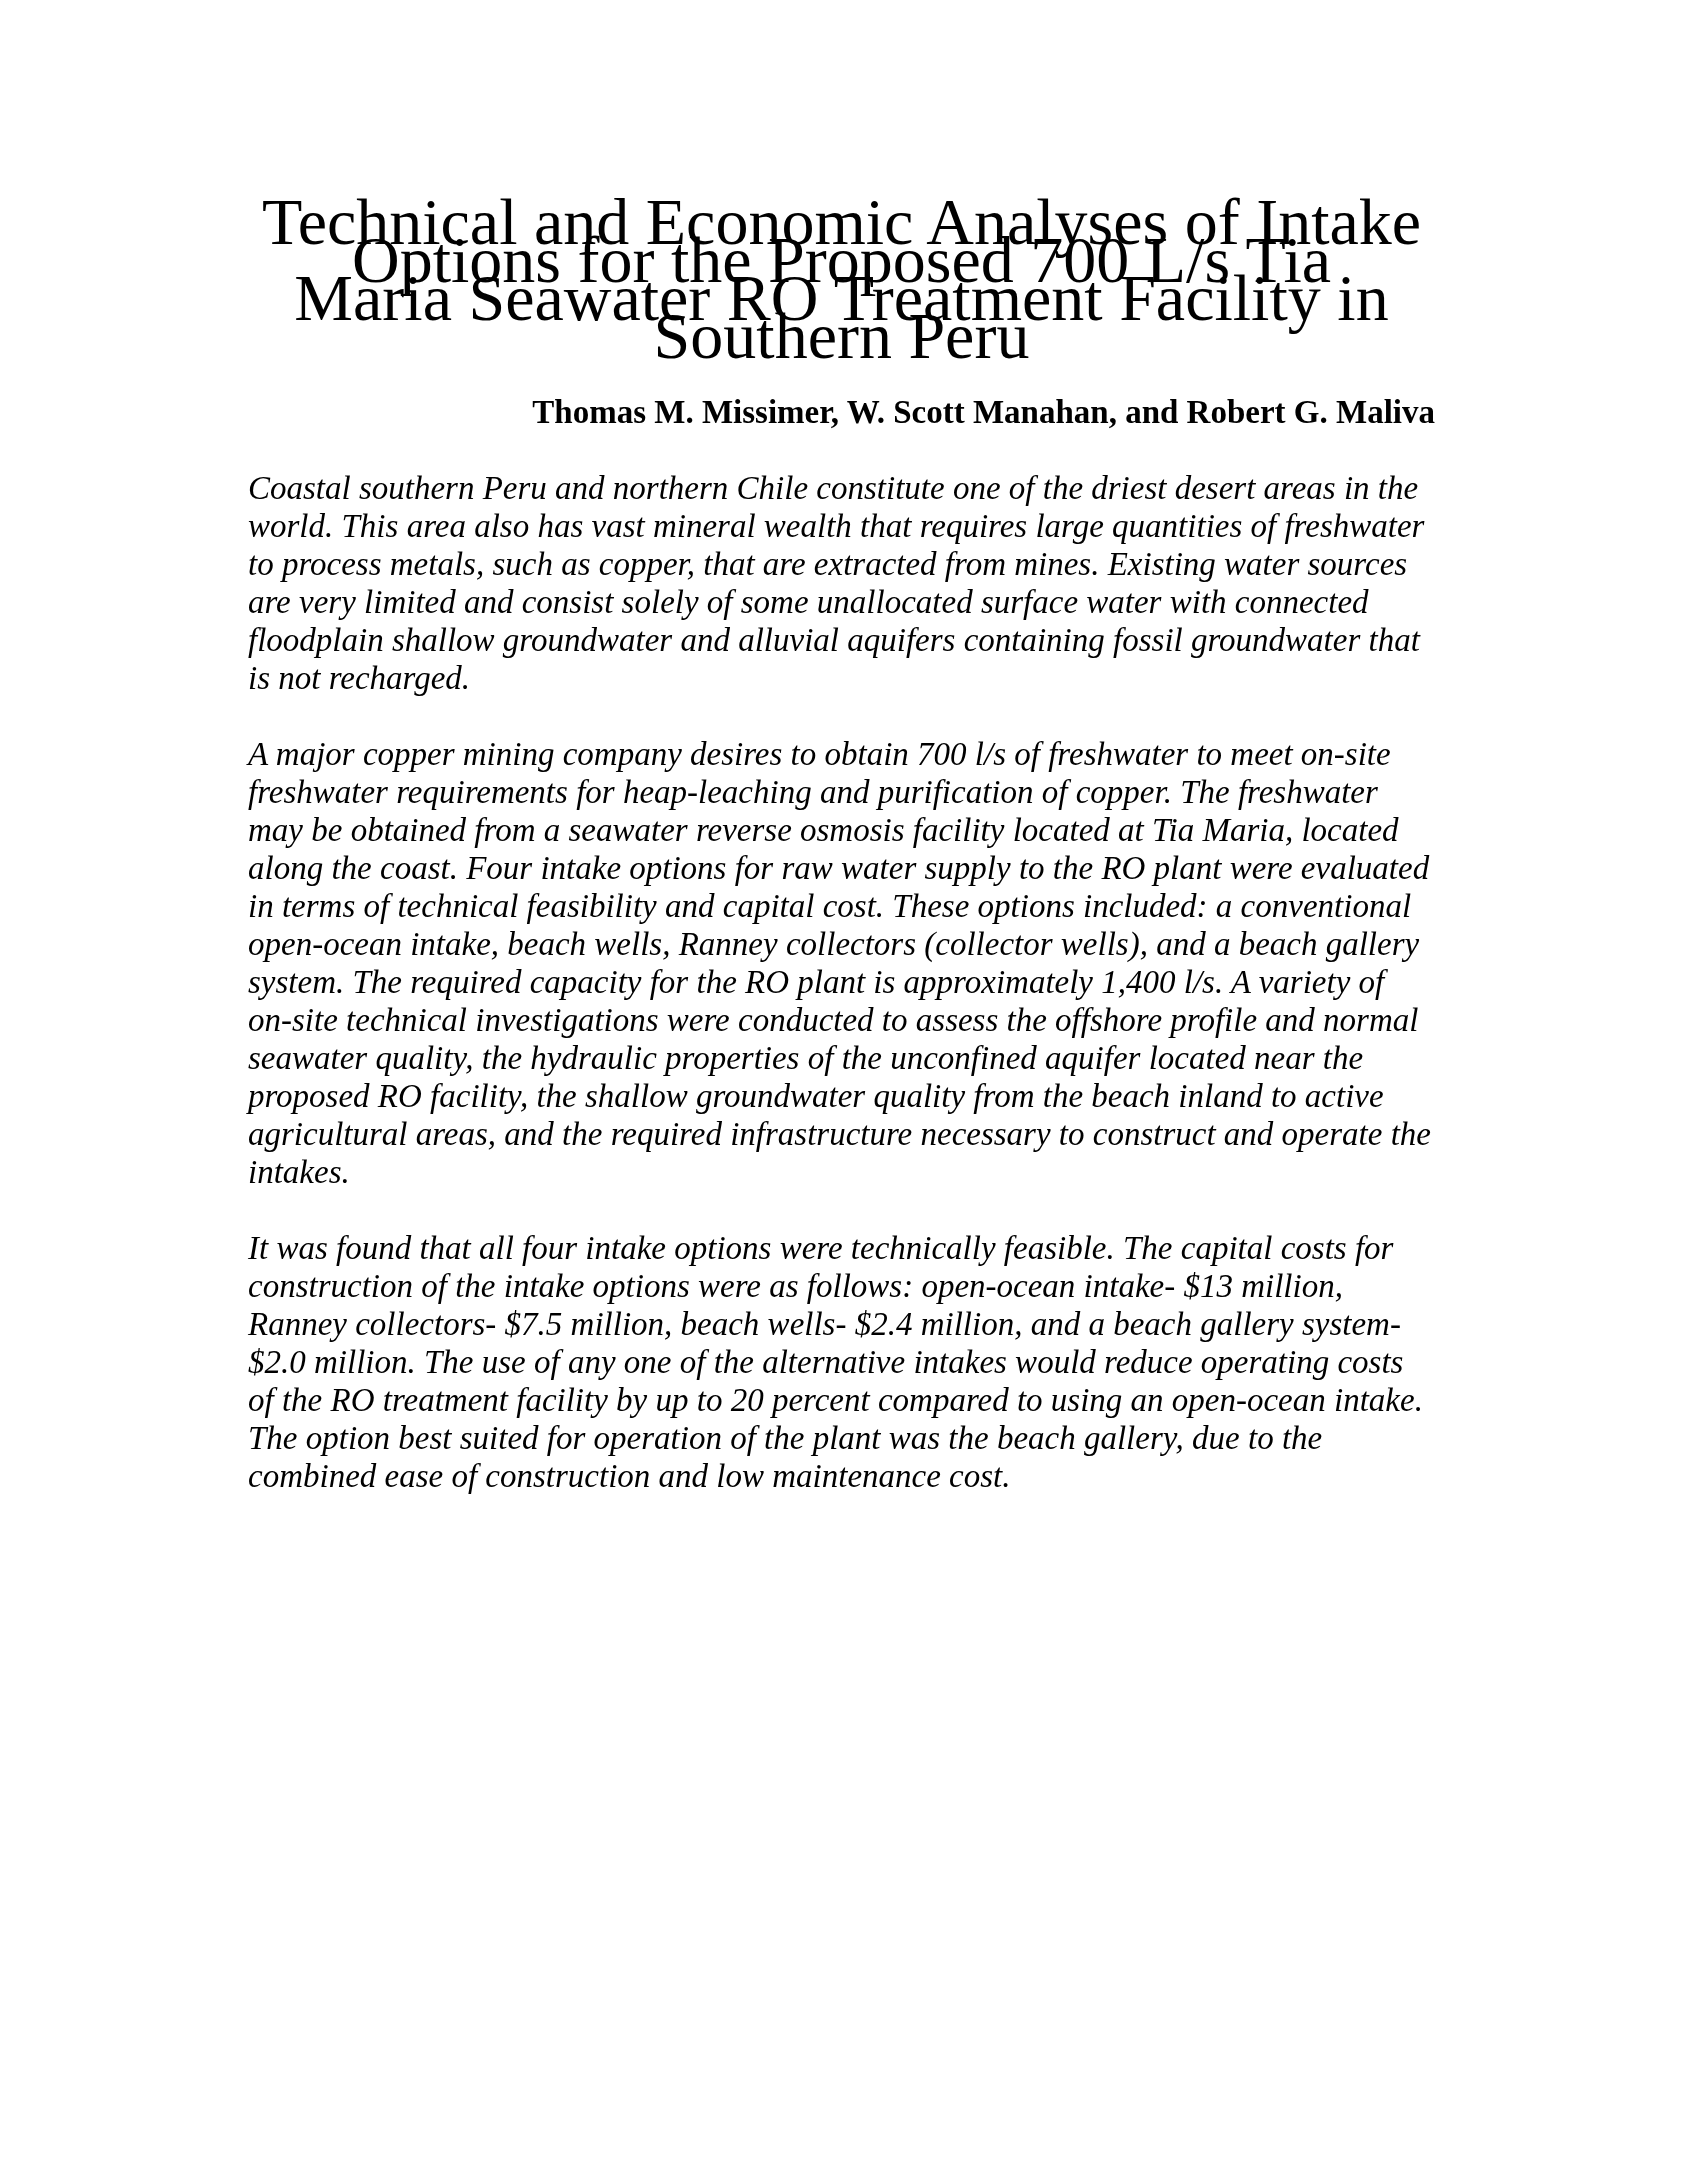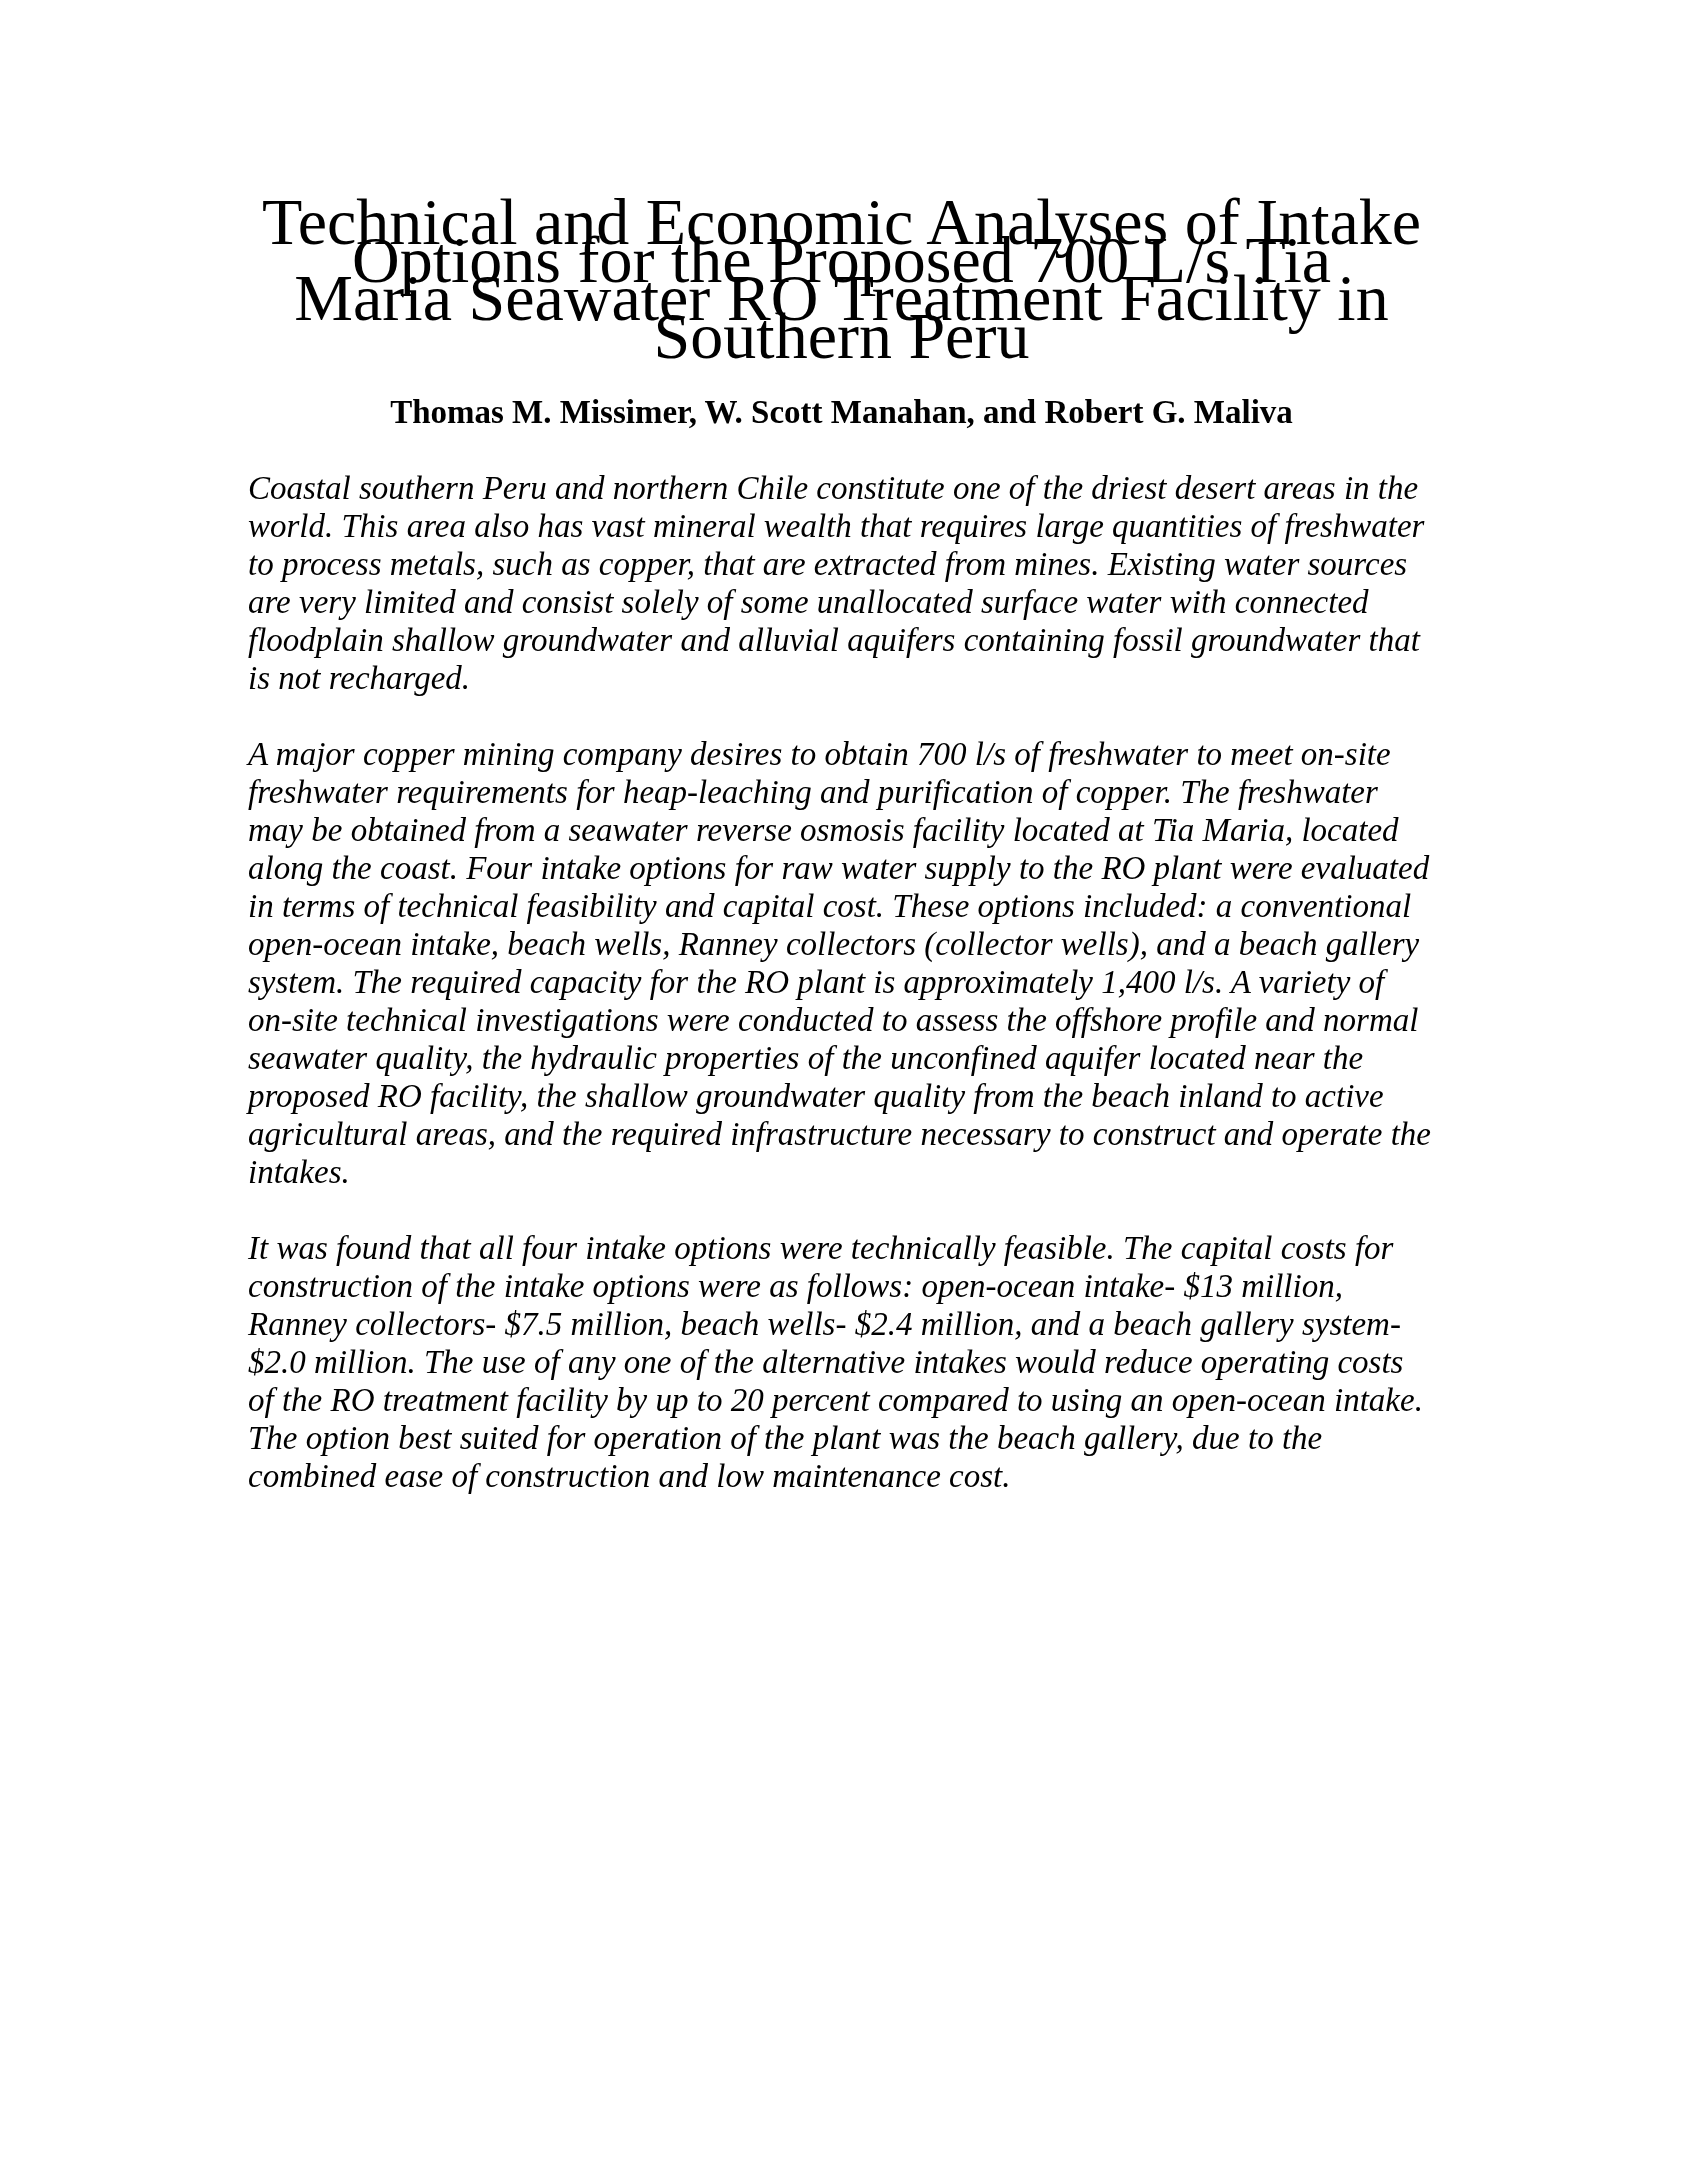--- a/index.html
+++ b/index.html
@@ -20,21 +20,21 @@
     color: #000000;
   }
   .title {
     font-weight: normal;
     text-align: center;
     white-space: pre-line;
     margin: 0 0 38px 0;
   }
   .byline {
     font-weight: bold;
-    text-align: center;
+    text-align: right;
     margin: 0;
   }
   .byline-block {
     margin: 0 0 38px 0;
   }
   .para {
     white-space: pre-line;
     text-align: left;
     margin: 0 0 38px 0;
     font-style: italic;

